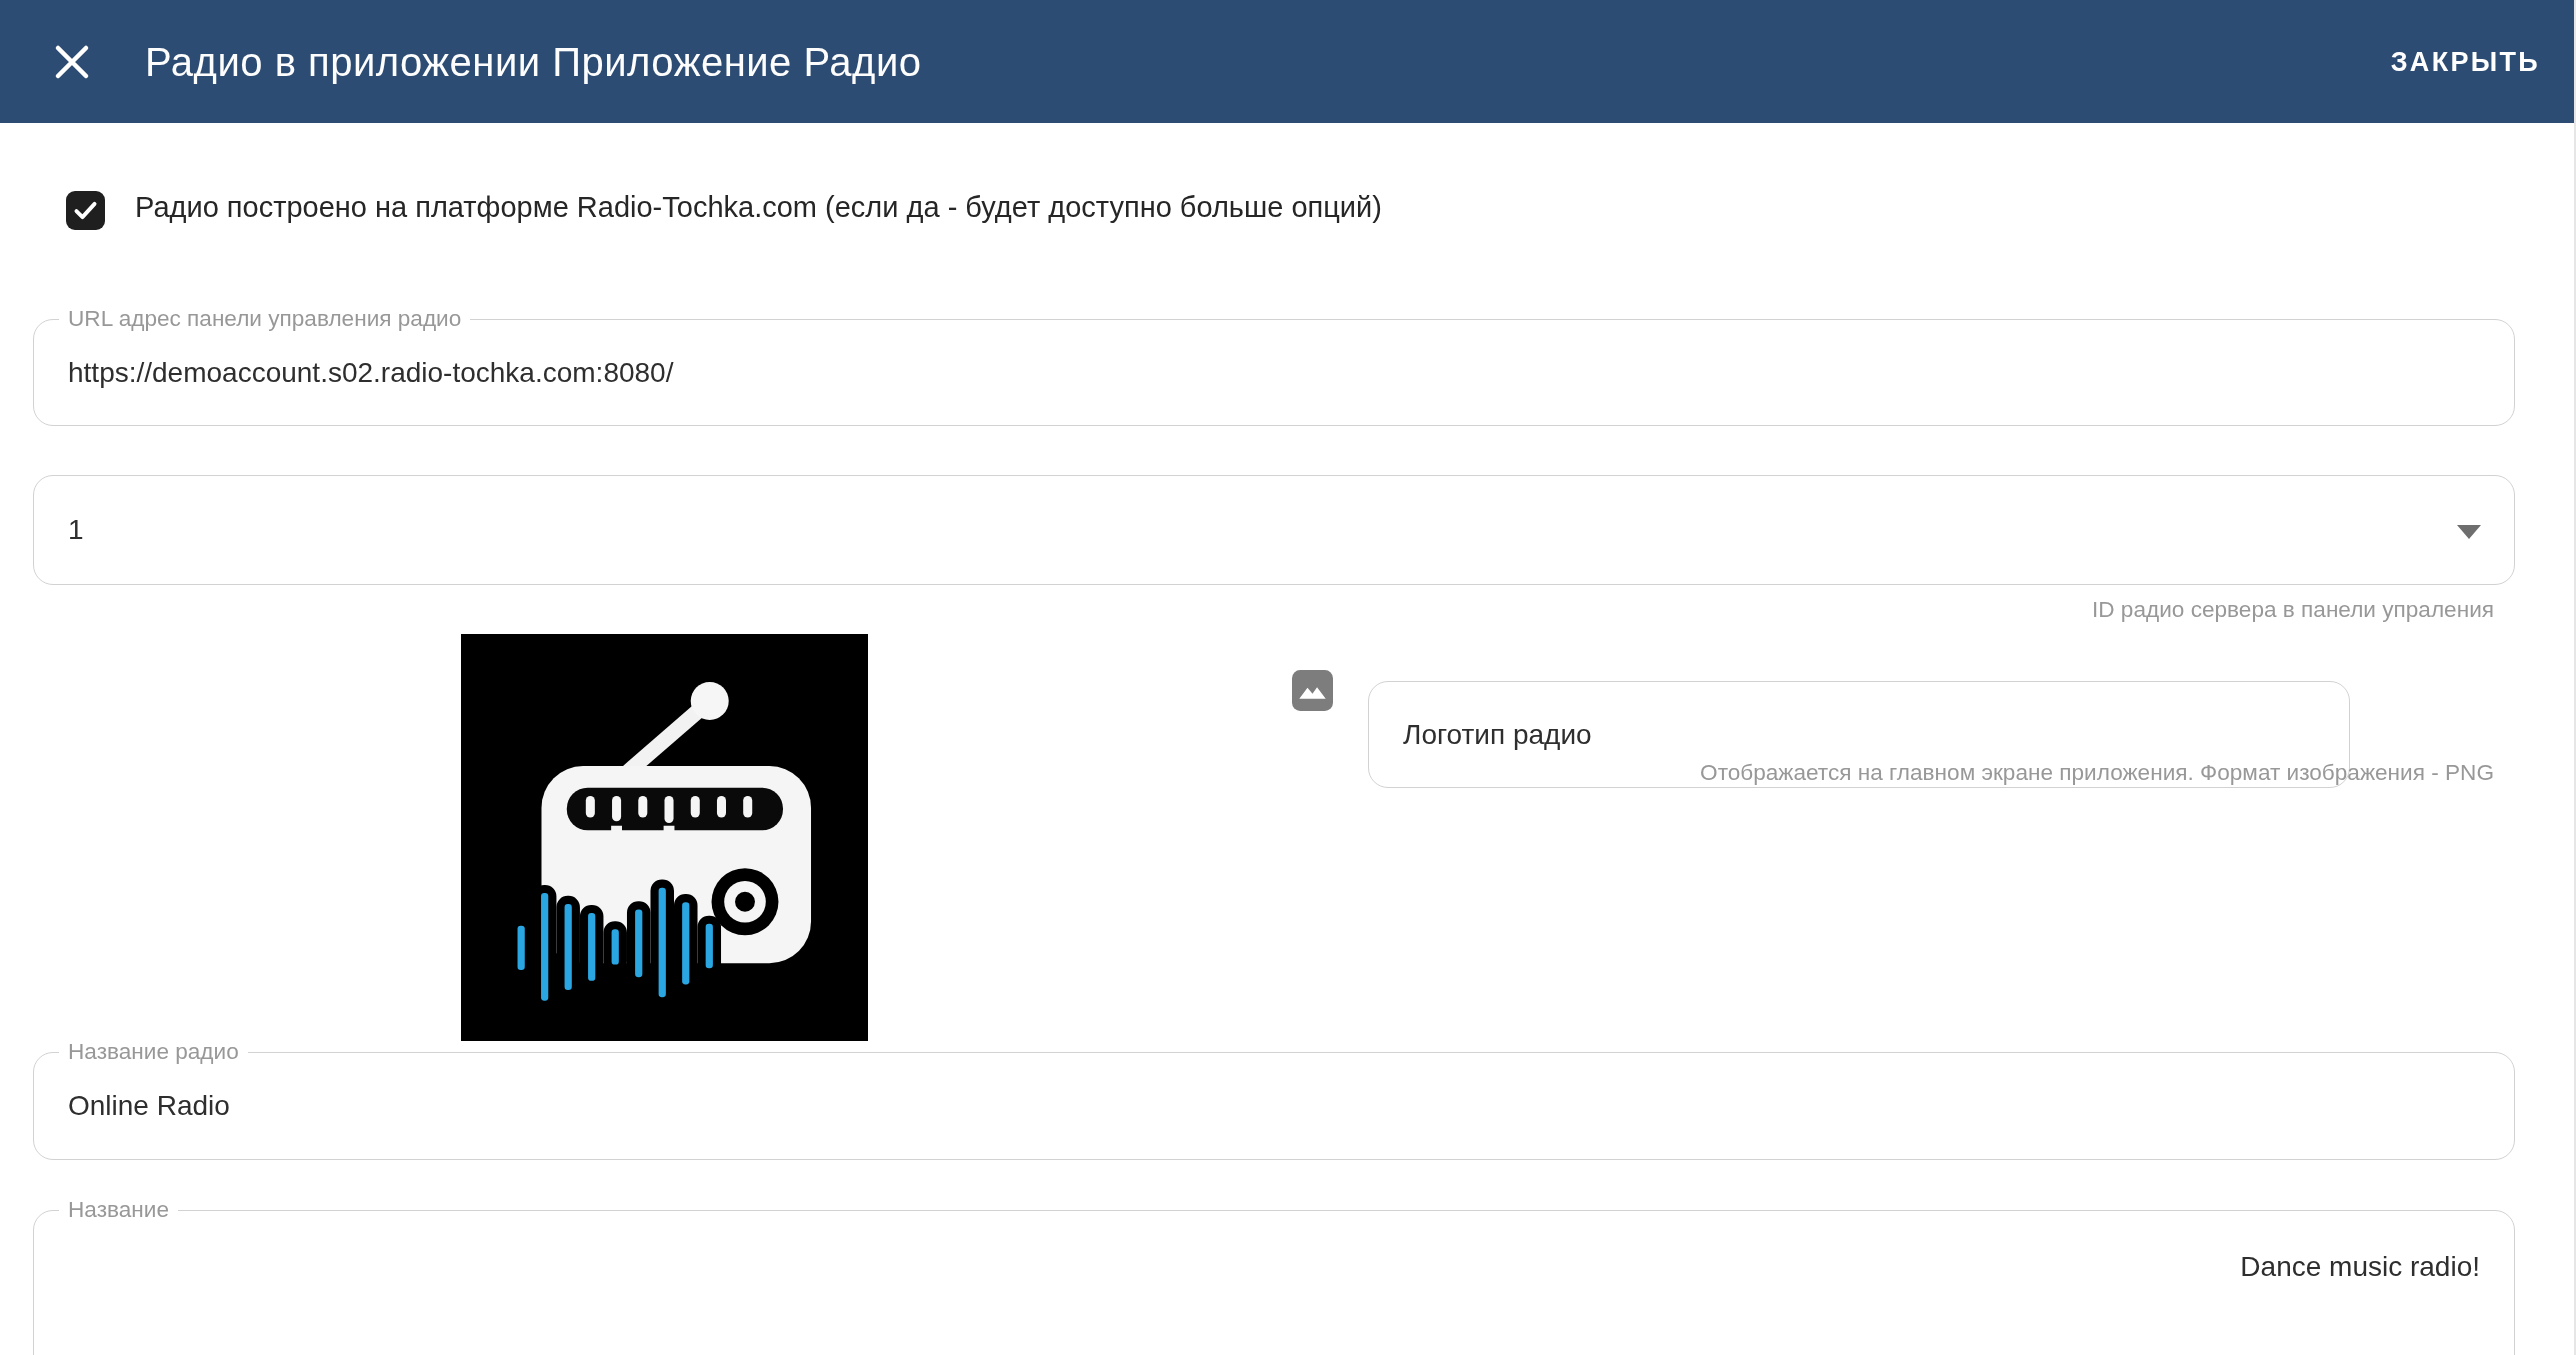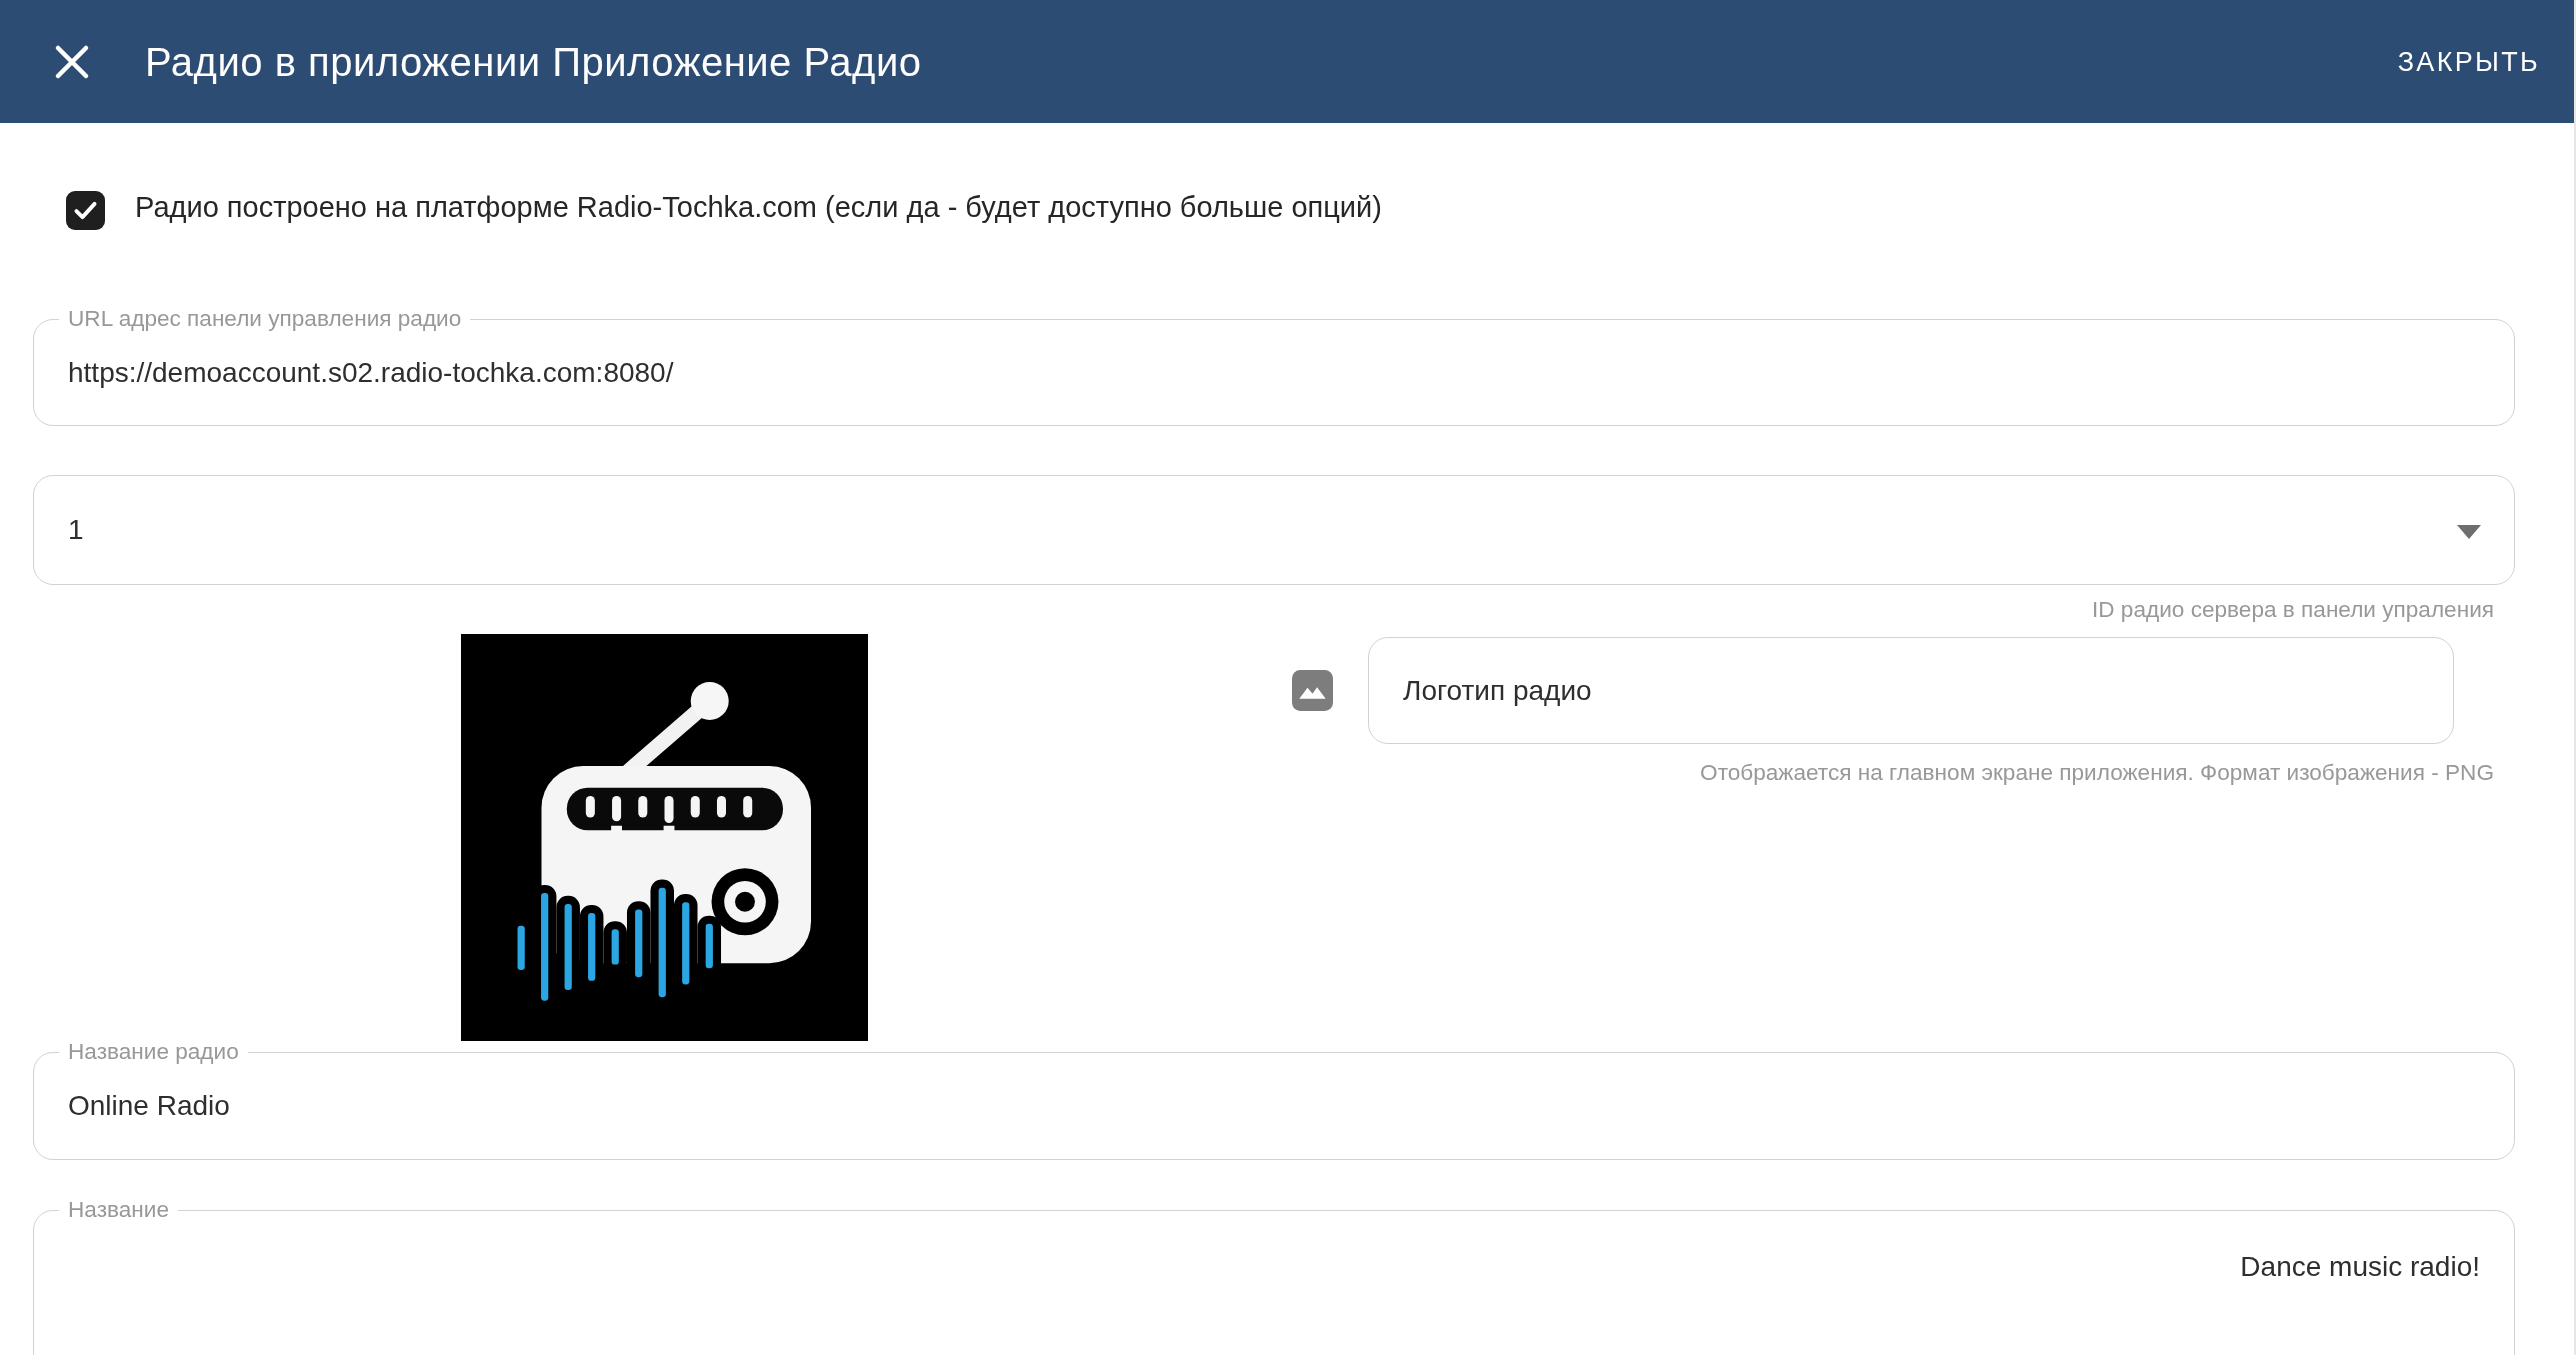--- a/index.html
+++ b/index.html
@@ -11,21 +11,21 @@
   
   .appbar { position:absolute; top:0; left:0; width:2576px; height:123px;
             background:#2d4c73; display:flex; align-items:center; }
   .close-x { position:absolute; left:51px; top:50%; transform:translateY(-50%);
              width:42px; height:42px; cursor:pointer; }
   .close-x svg { width:100%; height:100%; }
   .appbar-title { position:absolute; left:145px; top:50%; transform:translateY(-50%);
                   color:#fdfdfd; font-size:40px; font-weight:400; letter-spacing:0.5px; white-space:nowrap; }
   .close-btn { position:absolute; right:36px; top:50%; transform:translateY(-50%);
                background:none; border:none; color:#fff; font-family:inherit;
-               font-size:27px; font-weight:400; letter-spacing:2.3px; cursor:pointer; }
+               font-size:27px; font-weight:700; letter-spacing:2.3px; cursor:pointer; }
 
   
   .checkbox-row { position:absolute; top:191px; left:66px; display:flex; cursor:pointer; }
   .checkbox { width:39px; height:39px; background:#1f1f1f; border-radius:9px;
               display:flex; align-items:center; justify-content:center; flex:0 0 auto; }
   .checkbox svg { width:29px; height:29px; }
   .checkbox-label { margin-left:30px; font-size:29px; color:#262626; white-space:nowrap; }
 
   
   .box { position:absolute; left:33px; width:2482px; border:1.8px solid #d2d2d2; border-radius:20px; background:#fff; }
@@ -44,21 +44,21 @@
   .select-box { top:475px; height:110px; cursor:pointer; }
   .dropdown-arrow { position:absolute; right:33px; top:50%; transform:translateY(-35%);
                     width:0; height:0; border-left:12.7px solid transparent;
                     border-right:12.7px solid transparent; border-top:14.5px solid #6e6e6e; }
   .helper-id  { top:597px; }
 
   .logo-preview { position:absolute; top:634px; left:461px; width:407px; height:407px; }
   .logo-preview svg { width:100%; height:100%; display:block; }
   .img-icon { position:absolute; top:670px; left:1292px; width:41px; height:41px; }
   .img-icon svg { width:100%; height:100%; display:block; }
-  .logo-box { top:637px; left:1368px; width:1086px; height:107px; cursor:pointer;text-align:center; }
+  .logo-box { top:681px; left:1368px; width:982px; height:107px; cursor:pointer;text-align:center; }
   .helper-logo { top:760px; }
 
   .name-box { top:1052px; height:108px; }
   .desc-box { top:1210px; height:235px; }
   .desc-box .box-input { height:112px; inset:auto; top:0; left:0;text-align:right; }
 </style>
 </head>
 <body>
 
 <div class="screen">

